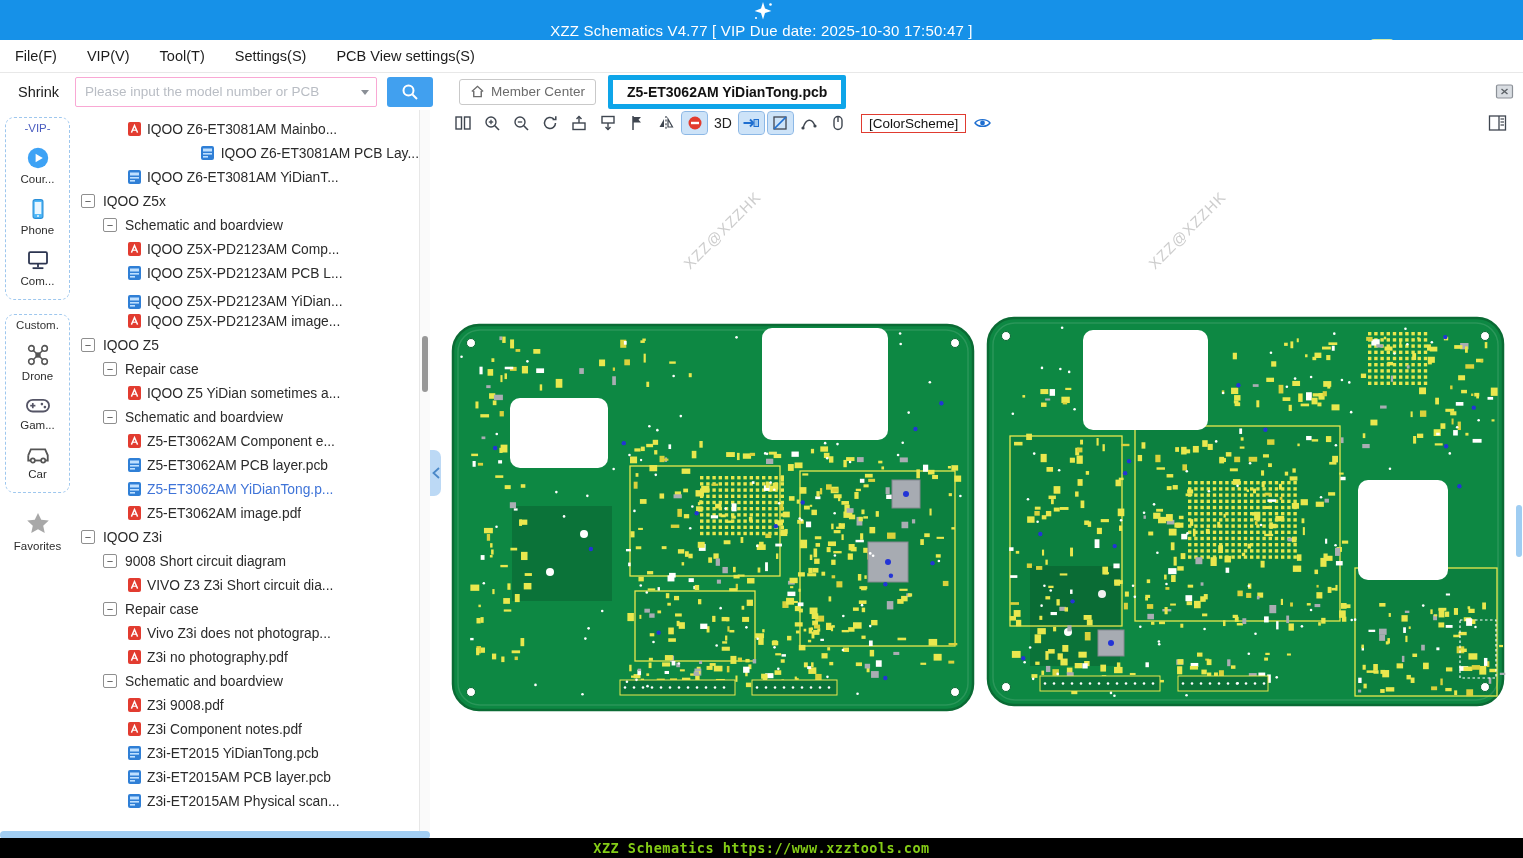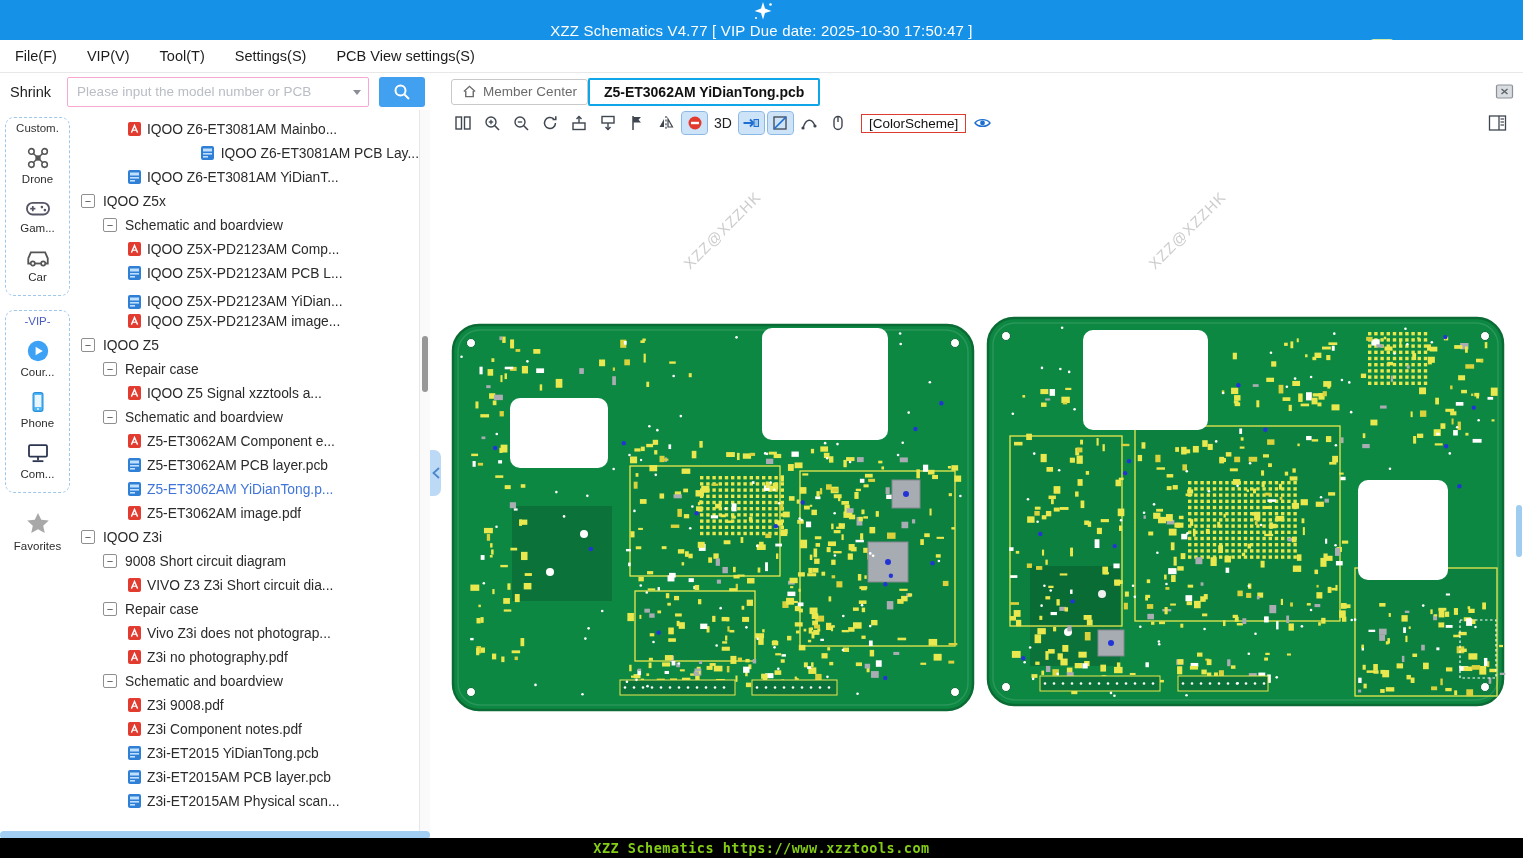--- a/index.html
+++ b/index.html
@@ -13,28 +13,28 @@
   .win-controls{margin-left:auto;display:flex;align-items:center;height:100%;}
   .license{width:26px;height:26px;border-radius:5px;background:#cfe9ab;display:flex;align-items:center;justify-content:center;margin-right:14px;cursor:pointer;}
   .wbtn{width:38px;height:100%;display:flex;align-items:center;justify-content:center;cursor:pointer;}
   
   .menubar{position:absolute;left:0;top:40px;width:100%;height:32px;background:#fff;
            border-bottom:1px solid #e8e8e8;display:flex;align-items:center;}
   .menu-item{padding:0 15px;font-size:14.5px;color:#1c1c1c;height:100%;display:flex;align-items:center;cursor:pointer;}
   
   .toolrow{position:absolute;left:0;top:73px;width:100%;height:37px;background:#fff;
            border-bottom:1px solid #e4e4e4;display:flex;align-items:center;}
-  .shrink{margin-left:10px;font-size:14.5px;color:#1c1c1c;cursor:pointer;}
+  .shrink{margin-left:18px;font-size:14.5px;color:#1c1c1c;cursor:pointer;}
   .search{position:relative;margin-left:16px;width:300px;height:28px;border:1px solid #f9a8d4;border-radius:2px;display:flex;align-items:center;background:#fff;}
   .search input{border:none;outline:none;flex:1;height:100%;padding:0 22px 0 9px;font-size:13.5px;color:#333;font-family:"Liberation Sans",sans-serif;background:transparent;}
   .search input::placeholder{color:#b9bdc4;}
   .caret{position:absolute;right:7px;top:12px;width:0;height:0;border-left:4.5px solid transparent;border-right:4.5px solid transparent;border-top:5.5px solid #8a8f96;cursor:pointer;}
   .search-btn{margin-left:10px;width:46px;height:30px;background:#41a0ef;border:none;border-radius:3px;display:flex;align-items:center;justify-content:center;cursor:pointer;}
   .member{margin-left:26px;height:24px;border:1px solid #c9c9c9;border-radius:3px;display:flex;align-items:center;gap:6px;padding:0 10px;color:#6b6b6b;font-size:13.5px;cursor:pointer;background:#fff;}
-  .tab{margin-left:0;height:24px;border:2px solid #0ea5e9;border-radius:2px;display:flex;align-items:center;padding:0 14px;font-size:14px;font-weight:bold;color:#111;background:#fff;cursor:pointer;}
+  .tab{margin-left:12px;height:24px;border:5px solid #0ea5e9;border-radius:2px;display:flex;align-items:center;padding:0 14px;font-size:14px;font-weight:bold;color:#111;background:#fff;cursor:pointer;}
   .tabstrip-close{margin-left:auto;margin-right:9px;cursor:pointer;display:flex;align-items:center;}
   
   .sidebar{position:absolute;left:0;top:110px;width:75px;bottom:26px;background:#fff;border-right:1px solid #ededed;}
   .side-box{border:1.6px dashed #9ec7ee;border-radius:9px;margin:7px 5px 14px 5px;padding:2px 0 12px 0;text-align:center;}
   .side-box-label{font-size:11.5px;display:block;margin:2px 0 4px 0;}
   .vip-label{color:#4a5cc0;}
   .custom-label{color:#333;}
   .side-item{display:flex;flex-direction:column;align-items:center;gap:3px;margin-top:12px;cursor:pointer;}
   .side-item .lbl{font-size:11.5px;color:#2c2c2c;}
   .favorites{margin-top:18px;}
@@ -138,20 +138,46 @@
     <div class="tabstrip-close">
       <svg width="19" height="17" viewBox="0 0 19 17">
           <rect x="1.5" y="2" width="16" height="13" rx="1.5" fill="#d9dde2" stroke="#8b9097" stroke-width="1.2"></rect>
           <path d="M6.5 6 l6 5 M12.5 6 l-6 5" stroke="#5c6167" stroke-width="1.4"></path>
         </svg>
     </div>
   </div>
 
   <div class="sidebar">
     <div class="side-box">
+      <span class="side-box-label vip-label">-VIP-</span>
+      <div class="side-item">
+        <svg width="24" height="24" viewBox="0 0 20 20">
+            <circle cx="10" cy="10" r="8.5" fill="#3da2f5"></circle>
+            <path d="M8 6.5 L14 10 L8 13.5 Z" fill="#fff"></path>
+          </svg>
+        <span class="lbl">Cour...</span>
+      </div>
+      <div class="side-item">
+        <svg width="22" height="24" viewBox="0 0 20 20">
+            <rect x="5.5" y="1.5" width="9" height="17" rx="2" fill="#4db6f7" stroke="#2a8fd8"></rect>
+            <rect x="7" y="3.6" width="6" height="11" fill="#eaf6ff"></rect>
+            <circle cx="10" cy="16.4" r="0.9" fill="#eaf6ff"></circle>
+          </svg>
+        <span class="lbl">Phone</span>
+      </div>
+      <div class="side-item">
+        <svg width="24" height="24" viewBox="0 0 20 20">
+            <rect x="2.5" y="3.5" width="15" height="9.5" rx="1" fill="#fff" stroke="#2c3550" stroke-width="1.5"></rect>
+            <line x1="10" y1="13" x2="10" y2="16" stroke="#2c3550" stroke-width="1.5"></line>
+            <line x1="5.5" y1="16.8" x2="14.5" y2="16.8" stroke="#2c3550" stroke-width="1.5"></line>
+          </svg>
+        <span class="lbl">Com...</span>
+      </div>
+    </div>
+    <div class="side-box">
       <span class="side-box-label custom-label">Custom.</span>
       <div class="side-item">
         <svg width="24" height="24" viewBox="0 0 20 20">
             <circle cx="4.5" cy="4.5" r="2.3" fill="none" stroke="#555" stroke-width="1.3"></circle>
             <circle cx="15.5" cy="4.5" r="2.3" fill="none" stroke="#555" stroke-width="1.3"></circle>
             <circle cx="4.5" cy="15.5" r="2.3" fill="none" stroke="#555" stroke-width="1.3"></circle>
             <circle cx="15.5" cy="15.5" r="2.3" fill="none" stroke="#555" stroke-width="1.3"></circle>
             <rect x="7.8" y="7.8" width="4.4" height="4.4" fill="#555"></rect>
             <path d="M6 6 l2.5 2.5 M14 6 l-2.5 2.5 M6 14 l2.5-2.5 M14 14 l-2.5-2.5" stroke="#555" stroke-width="1.2"></path>
           </svg>
@@ -169,46 +195,20 @@
       </div>
       <div class="side-item">
         <svg width="26" height="22" viewBox="0 0 20 16">
             <path d="M2.5 9 L4.5 4.5 h11 L17.5 9 v4 h-2" fill="none" stroke="#555" stroke-width="1.4"></path>
             <path d="M2.5 9 v4 h2" fill="none" stroke="#555" stroke-width="1.4"></path>
             <line x1="7.5" y1="13" x2="12.5" y2="13" stroke="#555" stroke-width="1.4"></line>
             <circle cx="6" cy="13" r="1.6" fill="none" stroke="#555" stroke-width="1.3"></circle>
             <circle cx="14" cy="13" r="1.6" fill="none" stroke="#555" stroke-width="1.3"></circle>
           </svg>
         <span class="lbl">Car</span>
-      </div>
-    </div>
-    <div class="side-box">
-      <span class="side-box-label vip-label">-VIP-</span>
-      <div class="side-item">
-        <svg width="24" height="24" viewBox="0 0 20 20">
-            <circle cx="10" cy="10" r="8.5" fill="#3da2f5"></circle>
-            <path d="M8 6.5 L14 10 L8 13.5 Z" fill="#fff"></path>
-          </svg>
-        <span class="lbl">Cour...</span>
-      </div>
-      <div class="side-item">
-        <svg width="22" height="24" viewBox="0 0 20 20">
-            <rect x="5.5" y="1.5" width="9" height="17" rx="2" fill="#4db6f7" stroke="#2a8fd8"></rect>
-            <rect x="7" y="3.6" width="6" height="11" fill="#eaf6ff"></rect>
-            <circle cx="10" cy="16.4" r="0.9" fill="#eaf6ff"></circle>
-          </svg>
-        <span class="lbl">Phone</span>
-      </div>
-      <div class="side-item">
-        <svg width="24" height="24" viewBox="0 0 20 20">
-            <rect x="2.5" y="3.5" width="15" height="9.5" rx="1" fill="#fff" stroke="#2c3550" stroke-width="1.5"></rect>
-            <line x1="10" y1="13" x2="10" y2="16" stroke="#2c3550" stroke-width="1.5"></line>
-            <line x1="5.5" y1="16.8" x2="14.5" y2="16.8" stroke="#2c3550" stroke-width="1.5"></line>
-          </svg>
-        <span class="lbl">Com...</span>
       </div>
     </div>
     <div class="side-item favorites">
       <svg width="26" height="26" viewBox="0 0 20 20">
           <path d="M10 1.5 l2.5 5.3 5.8.6 -4.3 3.9 1.2 5.7 -5.2-3 -5.2 3 1.2-5.7 -4.3-3.9 5.8-.6z" fill="#a8a8a8"></path>
         </svg>
       <span class="lbl">Favorites</span>
     </div>
   </div>
 
@@ -304,21 +304,21 @@
         <span class="tlabel">Repair case</span>
       </div>
       <div class="tree-row" style="padding-left: 50px;">
         <span class="ti">
           <svg width="13" height="14" viewBox="0 0 13 14">
             <rect width="13" height="14" rx="2" fill="#e23c30"></rect>
             <path d="M3.4 10.6 L6.5 3.4 L9.6 10.6" stroke="#fff" stroke-width="1.4" fill="none"></path>
             <line x1="4.8" y1="8.2" x2="8.2" y2="8.2" stroke="#fff" stroke-width="1.2"></line>
           </svg>
         </span>
-        <span class="tlabel">IQOO Z5 Signal xzztools a...</span>
+        <span class="tlabel">IQOO Z5 YiDian sometimes a...</span>
       </div>
       <div class="tree-row" style="padding-left: 28px;">
         <span class="grpbox">−</span>
         <span class="tlabel">Schematic and boardview</span>
       </div>
       <div class="tree-row" style="padding-left: 50px;">
         <span class="ti">
           <svg width="13" height="14" viewBox="0 0 13 14">
             <rect width="13" height="14" rx="2" fill="#e23c30"></rect>
             <path d="M3.4 10.6 L6.5 3.4 L9.6 10.6" stroke="#fff" stroke-width="1.4" fill="none"></path>

